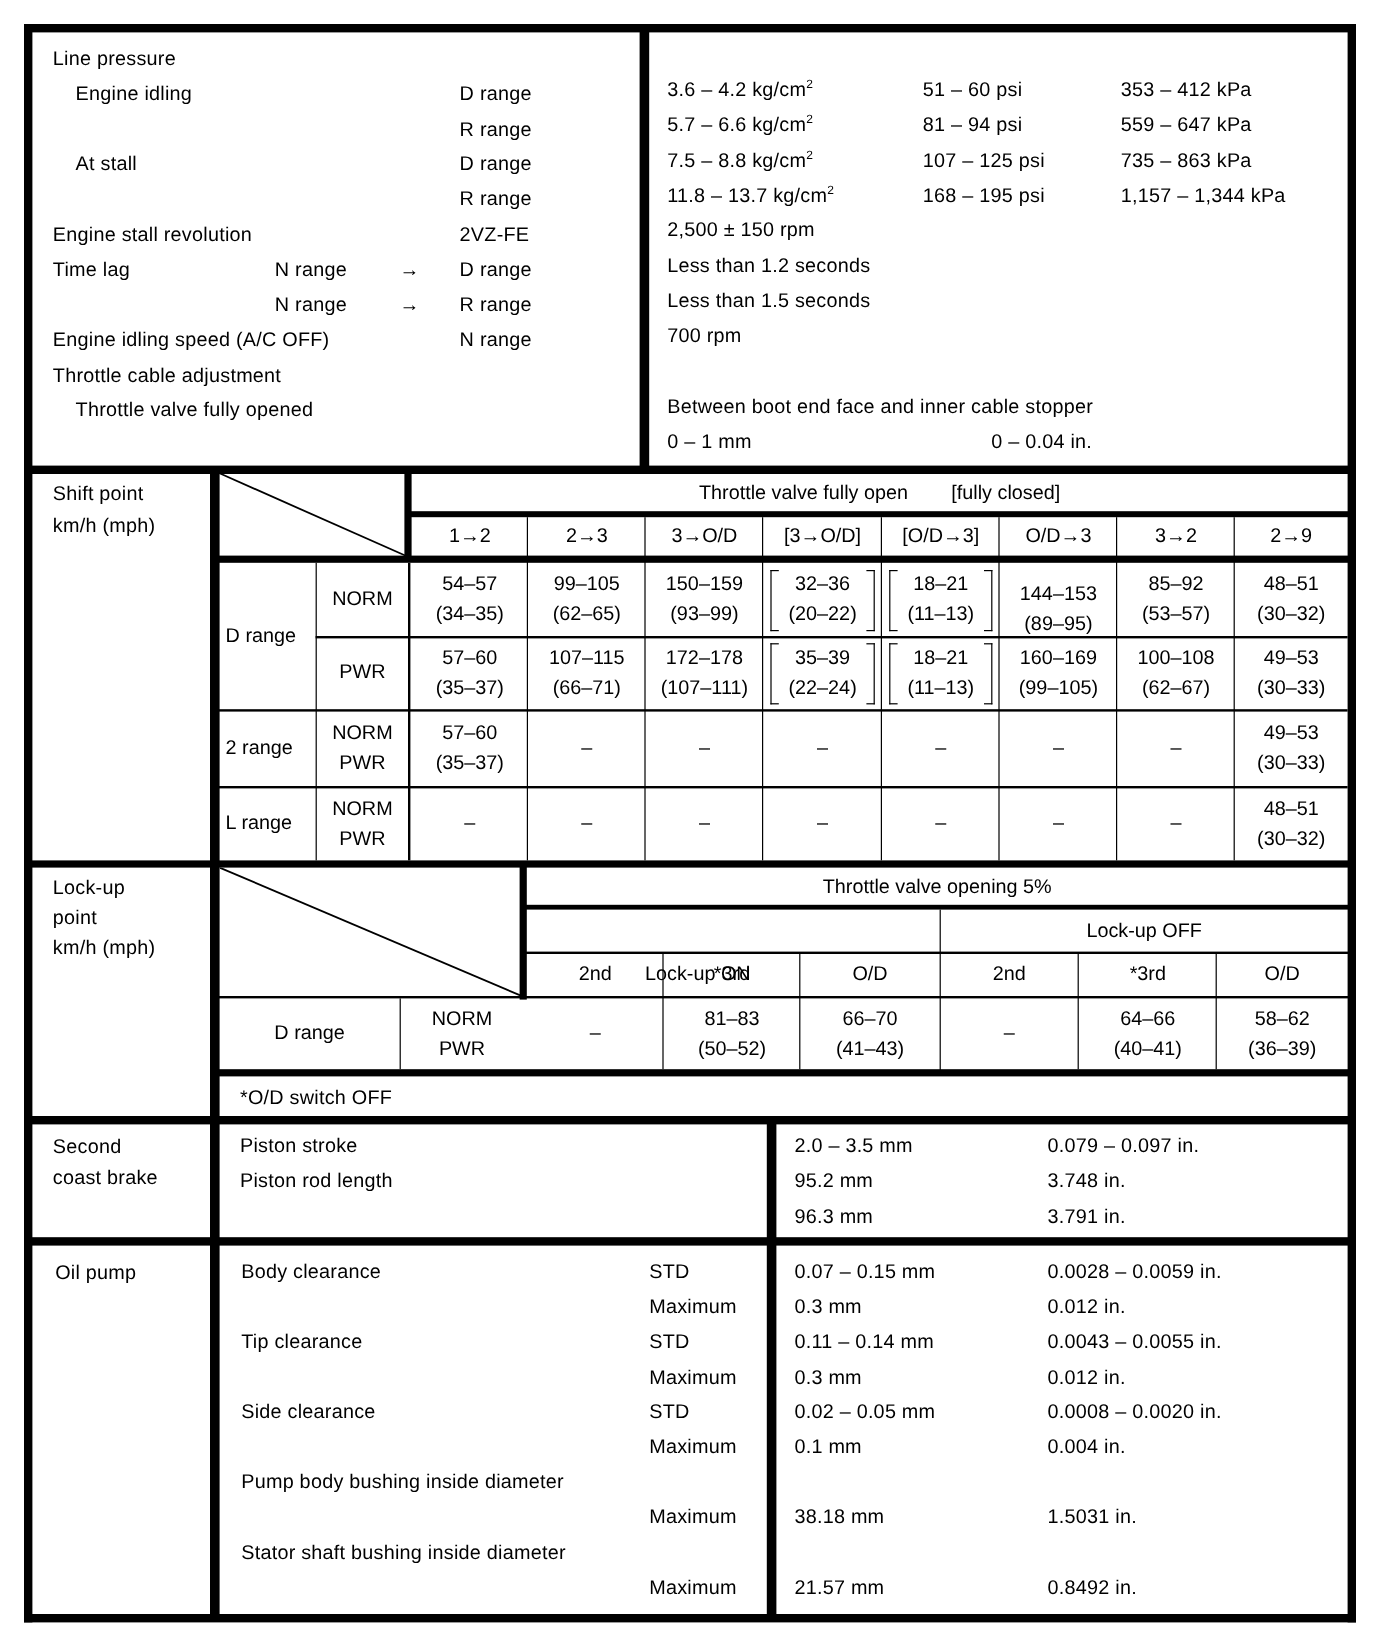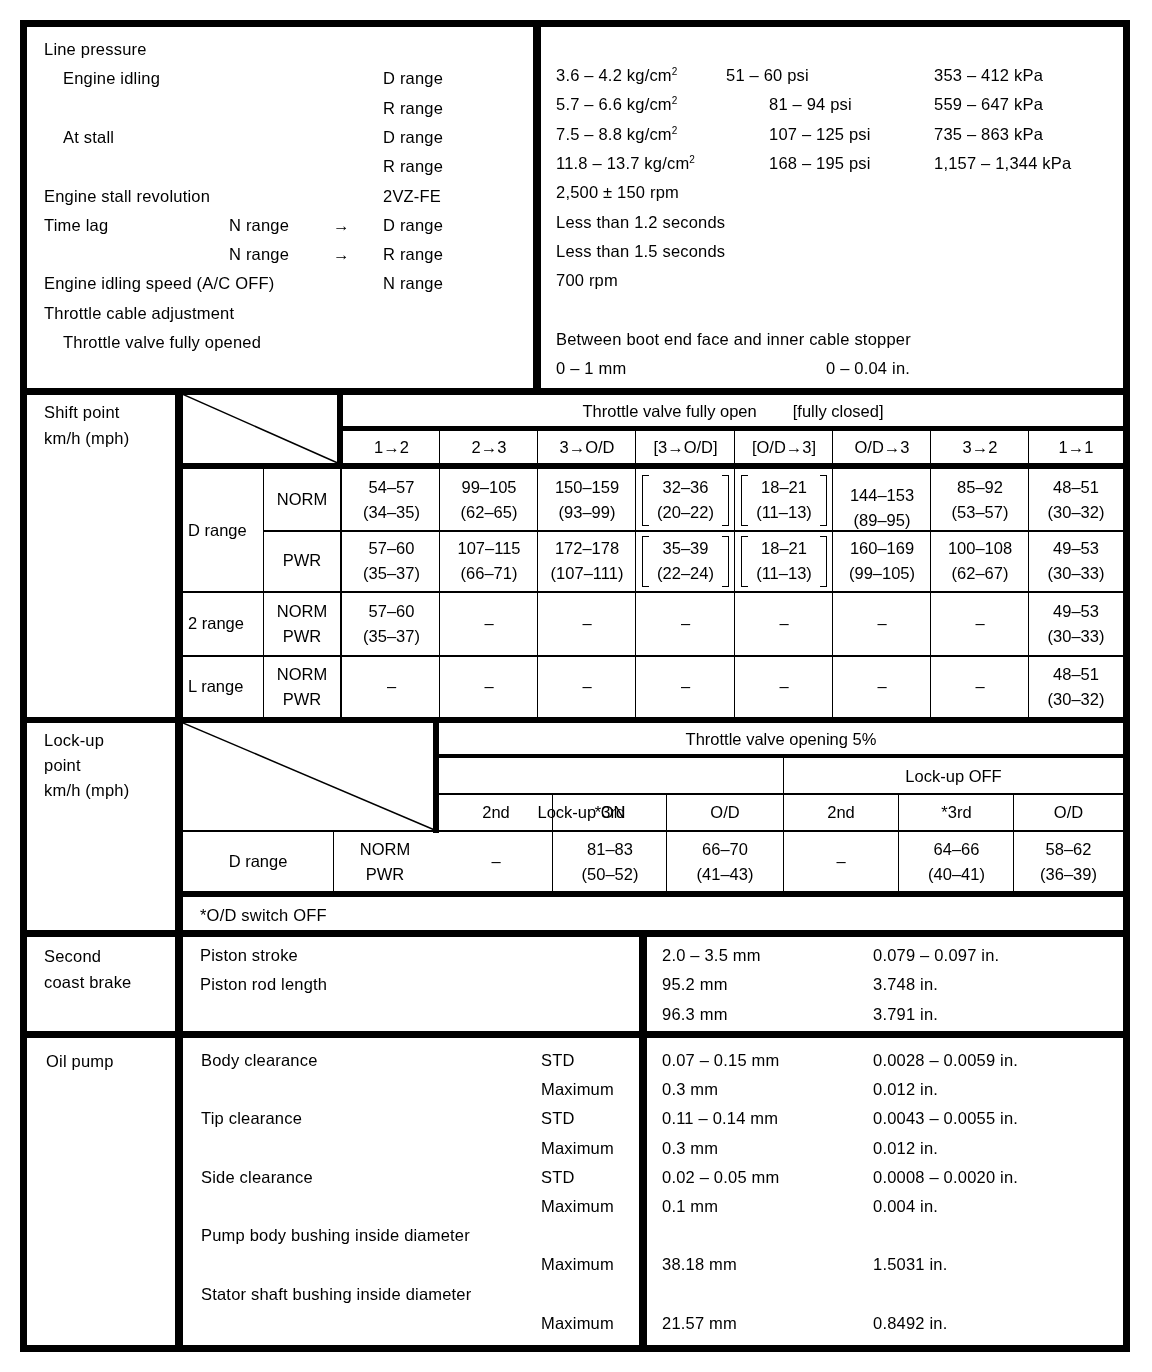--- a/index.html
+++ b/index.html
@@ -44,21 +44,21 @@
     <div class="t" style="left: 229px; top: 244.1px;">N range</div>
     <div class="t" style="left: 333px; top: 244.1px;">→</div>
     <div class="t" style="left: 383px; top: 244.1px;">R range</div>
     <div class="t" style="left: 44px; top: 273.4px;">Engine idling speed (A/C OFF)</div>
     <div class="t" style="left: 383px; top: 273.4px;">N range</div>
     <div class="t" style="left: 44px; top: 302.7px;">Throttle cable adjustment</div>
     <div class="t" style="left: 63px; top: 332px;">Throttle valve fully opened</div>
   </div>
 <div id="lp-right">
     <div class="t" style="left: 556px; top: 65px;"><span>3.6 – 4.2 kg/cm</span><sup>2</sup></div>
-    <div class="t" style="left: 726px; top: 65px;">51 – 60 psi</div>
+    <div class="t" style="left: 769px; top: 65px;">51 – 60 psi</div>
     <div class="t" style="left: 934px; top: 65px;">353 – 412 kPa</div>
     <div class="t" style="left: 556px; top: 94.3px;"><span>5.7 – 6.6 kg/cm</span><sup>2</sup></div>
     <div class="t" style="left: 769px; top: 94.3px;">81 – 94 psi</div>
     <div class="t" style="left: 934px; top: 94.3px;">559 – 647 kPa</div>
     <div class="t" style="left: 556px; top: 123.6px;"><span>7.5 – 8.8 kg/cm</span><sup>2</sup></div>
     <div class="t" style="left: 769px; top: 123.6px;">107 – 125 psi</div>
     <div class="t" style="left: 934px; top: 123.6px;">735 – 863 kPa</div>
     <div class="t" style="left: 556px; top: 152.9px;"><span>11.8 – 13.7 kg/cm</span><sup>2</sup></div>
     <div class="t" style="left: 769px; top: 152.9px;">168 – 195 psi</div>
     <div class="t" style="left: 934px; top: 152.9px;">1,157 – 1,344 kPa</div>
@@ -95,21 +95,21 @@
     <div class="c" style="left: 538px; top: 431px; width: 98px; height: 33px;">3→O/D</div>
     <div class="thin" style="left: 537px; top: 431px; width: 1px; height: 286px;"></div>
     <div class="c" style="left: 636px; top: 431px; width: 99px; height: 33px;">[3→O/D]</div>
     <div class="thin" style="left: 635px; top: 431px; width: 1px; height: 286px;"></div>
     <div class="c" style="left: 735px; top: 431px; width: 98px; height: 33px;">[O/D→3]</div>
     <div class="thin" style="left: 734px; top: 431px; width: 1px; height: 286px;"></div>
     <div class="c" style="left: 833px; top: 431px; width: 98px; height: 33px;">O/D→3</div>
     <div class="thin" style="left: 832px; top: 431px; width: 1px; height: 286px;"></div>
     <div class="c" style="left: 931px; top: 431px; width: 98px; height: 33px;">3→2</div>
     <div class="thin" style="left: 930px; top: 431px; width: 1px; height: 286px;"></div>
-    <div class="c" style="left: 1029px; top: 431px; width: 94px; height: 33px;">1→1</div>
+    <div class="c" style="left: 1029px; top: 431px; width: 94px; height: 33px;">2→9</div>
     <div class="thin" style="left: 1028px; top: 431px; width: 1px; height: 286px;"></div>
     <div class="thin" style="left: 263px; top: 530px; width: 860px; height: 2px;"></div>
     <div class="thin" style="left: 180px; top: 591px; width: 943px; height: 2px;"></div>
     <div class="thin" style="left: 180px; top: 655px; width: 943px; height: 2px;"></div>
     <div class="thin" style="left: 263px; top: 469px; width: 1px; height: 248px;"></div>
     <div class="thin" style="left: 340px; top: 469px; width: 2px; height: 248px;"></div>
     <div class="c" style="left: 183px; top: 469px; width: 80px; height: 122px; align-items: flex-start; padding-left: 5px;">D range</div>
     <div class="c" style="left: 183px; top: 591px; width: 80px; height: 64px; align-items: flex-start; padding-left: 5px;">2 range</div>
     <div class="c" style="left: 183px; top: 655px; width: 80px; height: 62px; align-items: flex-start; padding-left: 5px;">L range</div>
     <div class="c" style="left: 264px; top: 469px; width: 76px; height: 61px; white-space: pre;">NORM</div>

